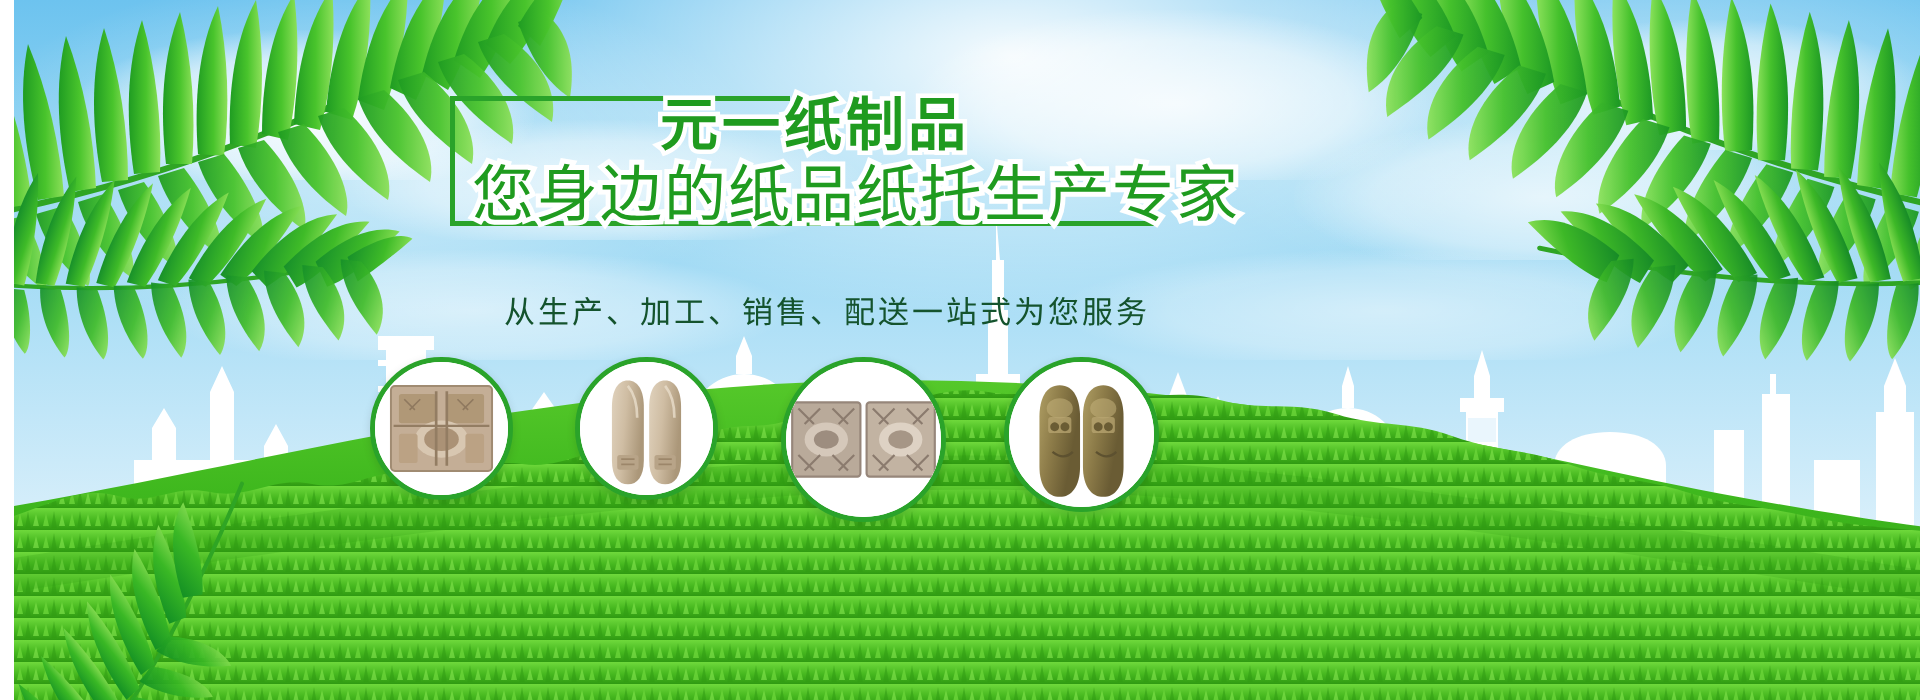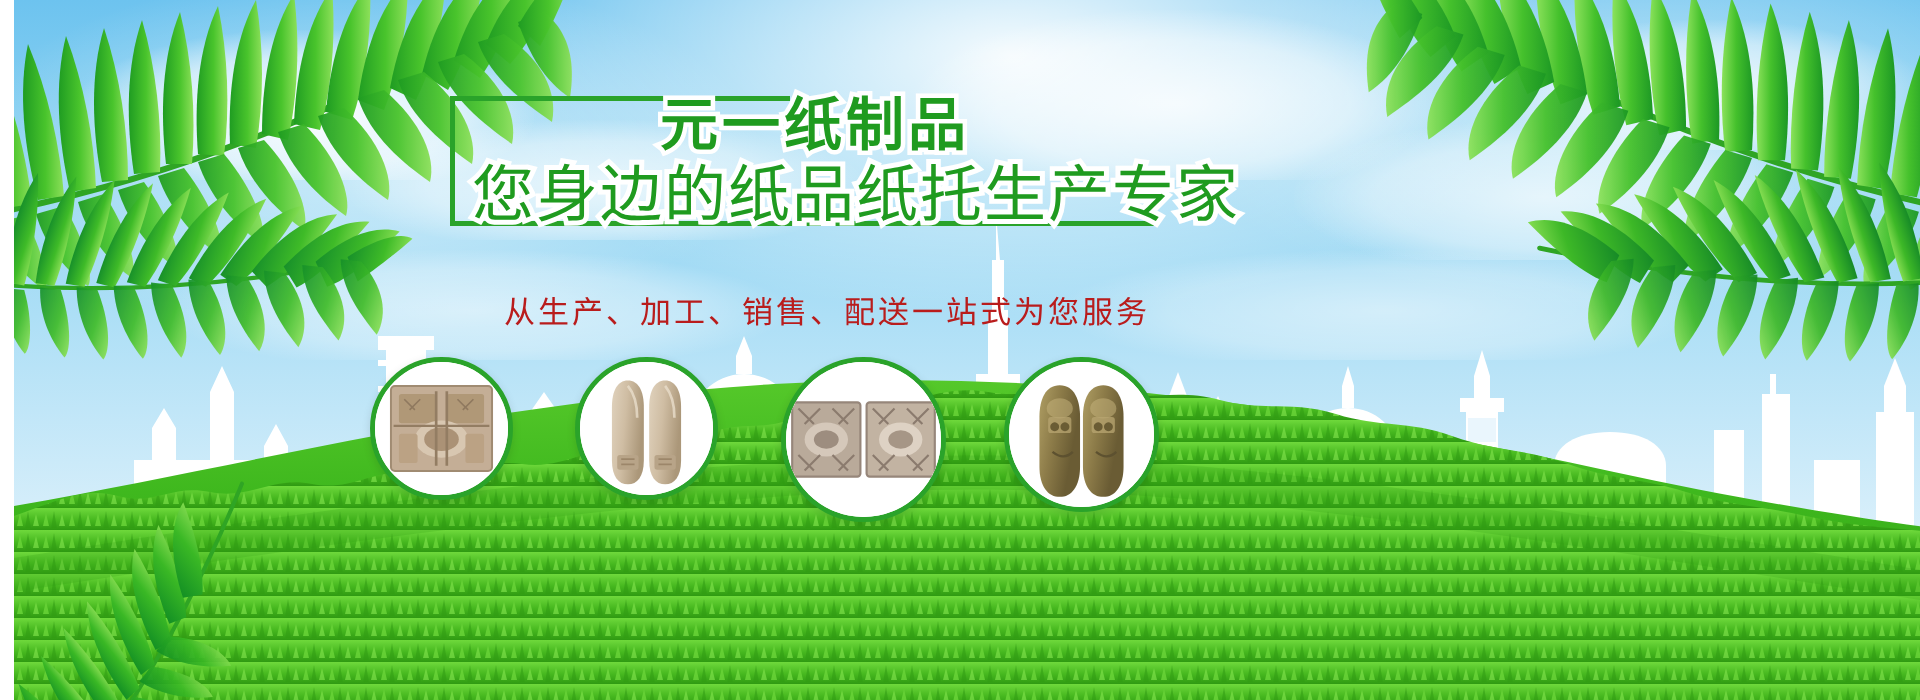--- a/index.html
+++ b/index.html
@@ -113,21 +113,21 @@
     letter-spacing:2px;
     color:#1f9b1f;
     white-space:nowrap;
     -webkit-text-stroke:10px #ffffff;
     paint-order:stroke fill;
   }
   .subtitle{
     position:absolute;
     left:490px; top:287px;
     font-size:31px;
-    color:#b91c1c;
+    color:#14532d;
     letter-spacing:3px;
     white-space:nowrap;
     font-family:"DejaVu Serif","Liberation Serif",serif;
   }
 
   
   .circle{
     position:absolute;
     border-radius:50%;
     border:5px solid #2aa32a;

